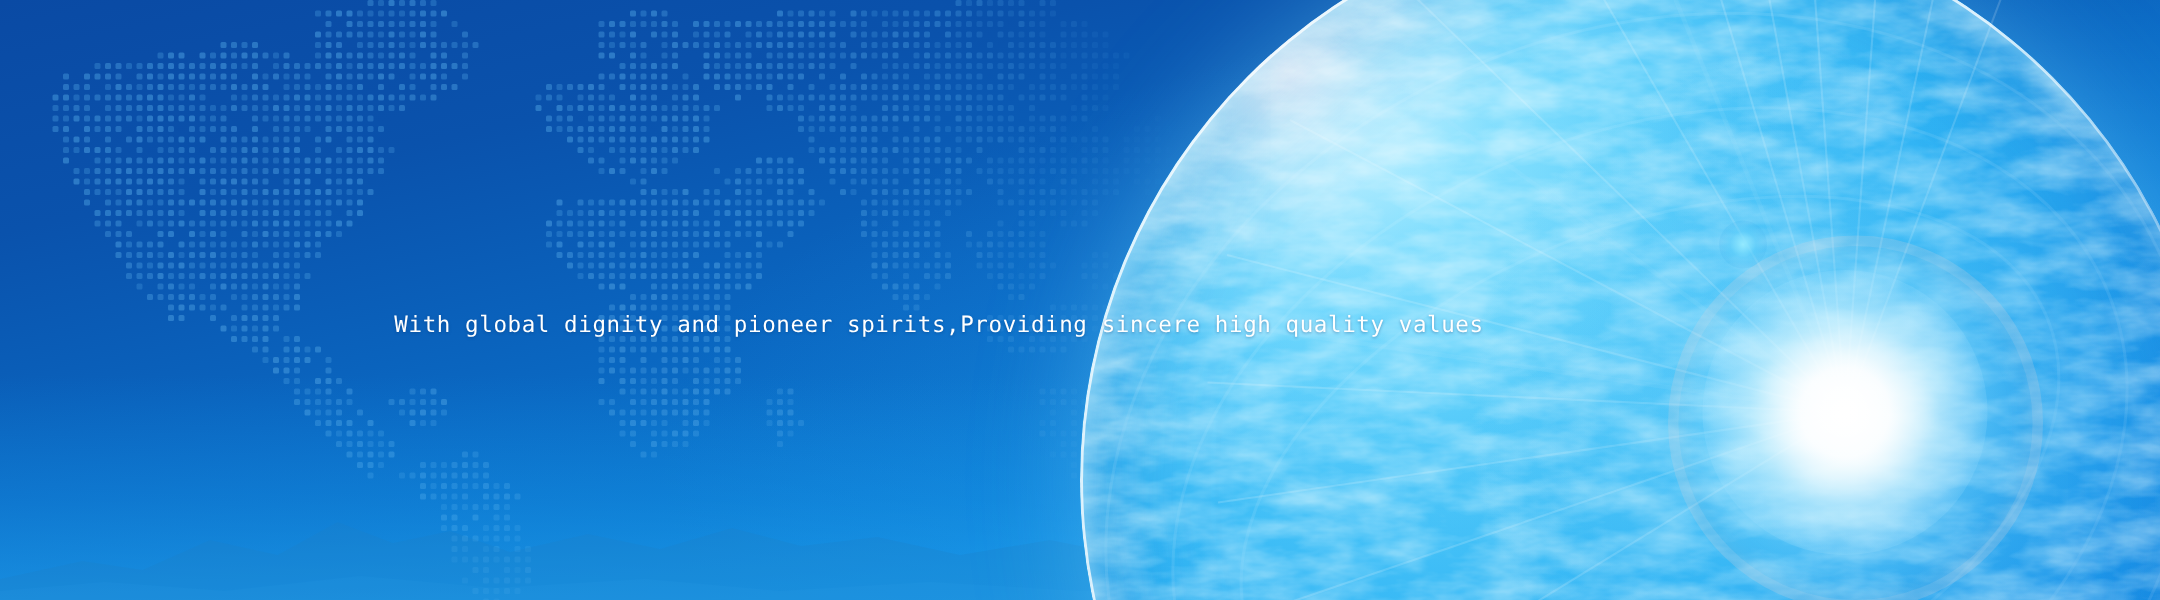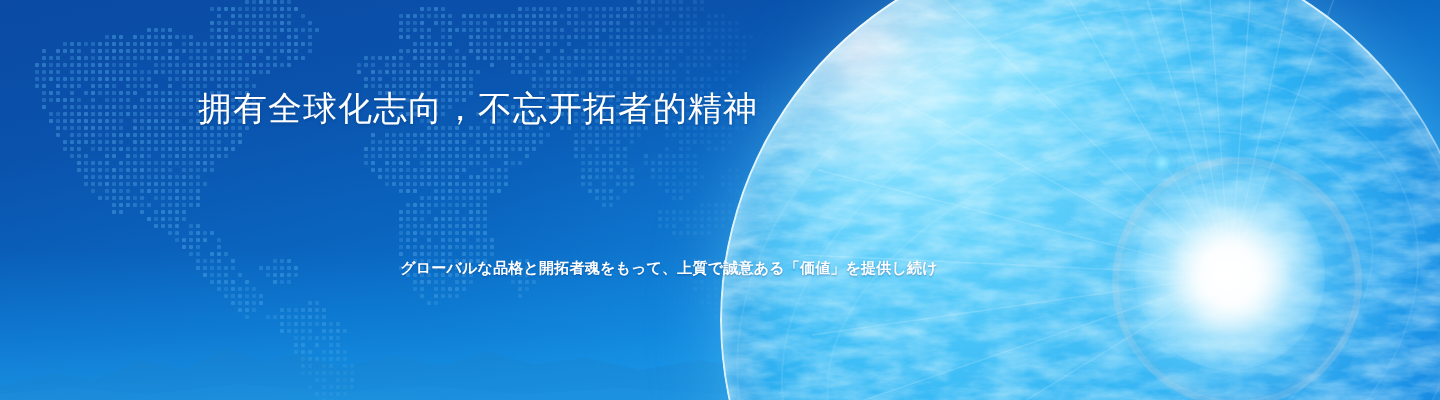--- a/index.html
+++ b/index.html
@@ -2595,17 +2595,16 @@
 
   <div id="sun-core">
     <div class="ring-flare"></div>
     <div class="glow-big"></div>
     <div class="glow-small"></div>
   </div>
 
   <div id="flare-dot"></div>
 
   <div id="text-block">
-    <div class="headline" id="headline-1">拥有全球化志向，不忘开拓者的精神</div>
-    <div id="subtitle-ja">グローバルな品格と開拓者魂をもって、上質で誠意ある「価値」を提供し続け</div>
+    <div id="subtitle-en">With global dignity and pioneer spirits,Providing sincere high quality values</div>
   </div>
 
 </div>
 
 </body></html>

